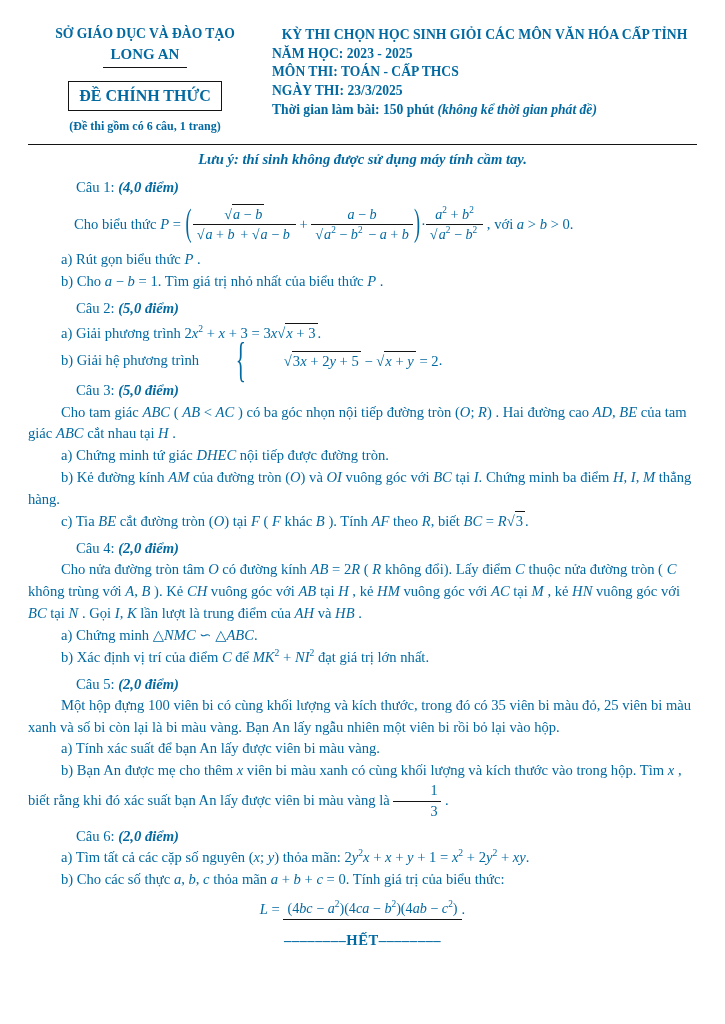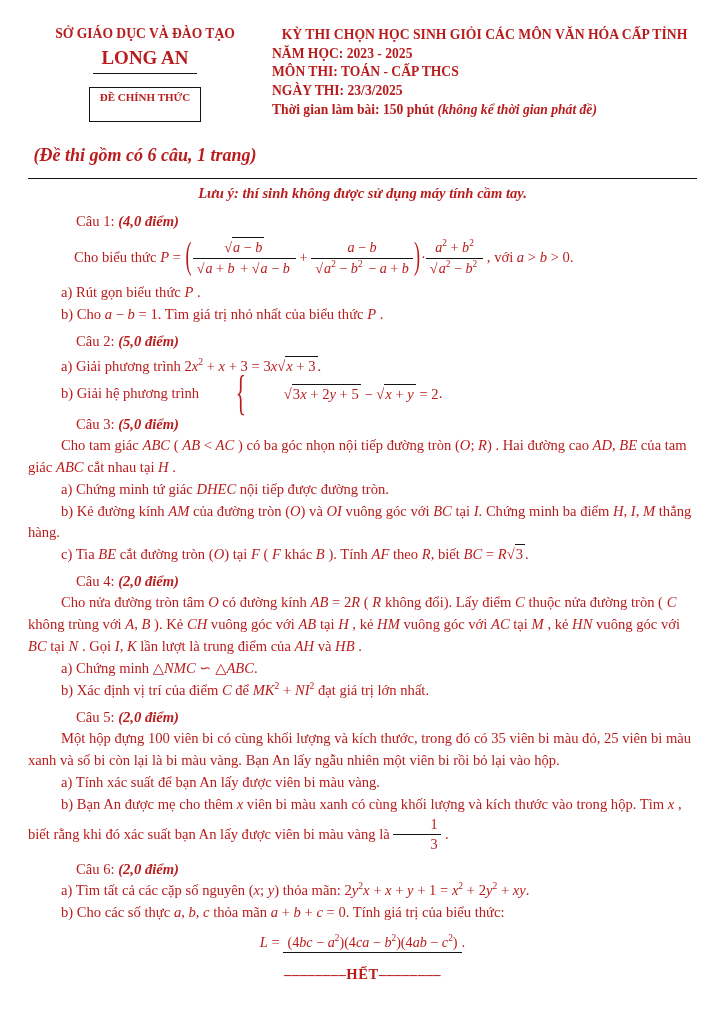--- a/index.html
+++ b/index.html
@@ -5,33 +5,33 @@
   html,body { margin:0; padding:0; background:#e8e8e8; }
   .page {
     width: 725px;
     min-height: 1024px;
     margin: 0 auto;
     background: #ffffff;
     box-sizing: border-box;
     padding: 26px 28px 14px 28px;
     font-family: "Liberation Serif", "DejaVu Serif", serif;
     font-size: 14.6px;
-    color: #b91c1c;
+    color: #0369a1;
     line-height: 1.45;
   }
 
   
   .header { display: flex; align-items: flex-start; }
   .header-left { width: 234px; text-align: center; flex: none; }
   .header-right { flex: 1; padding-left: 10px; }
   .dept { font-weight: bold; font-size: 13.6px; line-height: 1.25; }
   .province-wrap { margin-top: 1px; }
-  .province { font-weight: bold; font-size: 19px; display: inline-block; border-bottom: 1.6px solid #141414; padding: 0 8px 1px 8px; }
-  .official-box { display: inline-block; border: 1.7px solid #141414; padding: 2px 10px 16px 10px; font-weight: bold; font-size: 11px; margin-top: 13px; }
-  .exam-note { font-weight: bold; font-style: italic; font-size: 18px; margin-top: 20px; }
+  .province { font-weight: bold; font-size: 15px; display: inline-block; border-bottom: 1.6px solid #141414; padding: 0 8px 1px 8px; }
+  .official-box { display: inline-block; border: 1.7px solid #141414; padding: 2px 10px 3px 10px; font-weight: bold; font-size: 16px; margin-top: 13px; }
+  .exam-note { font-weight: bold; font-size: 12px; margin-top: 7px; }
   .hr-line { font-weight: bold; font-size: 13.6px; line-height: 1.3; margin-bottom: 1px; }
   .hr-title { font-size: 13.7px; text-align: center; }
   .hr-duration-note { font-style: italic; }
   .rule { border: 0; border-top: 1.7px solid #141414; margin: 9px 0 4px 0; }
 
   
   .notice { text-align: center; font-weight: bold; font-style: italic; margin: 4px 0 7px 0; }
   .qhead { margin-top: 5px; }
   .qlabel { font-weight: normal; margin-left: 48px; }
   .qpoints { font-weight: bold; font-style: italic; }

